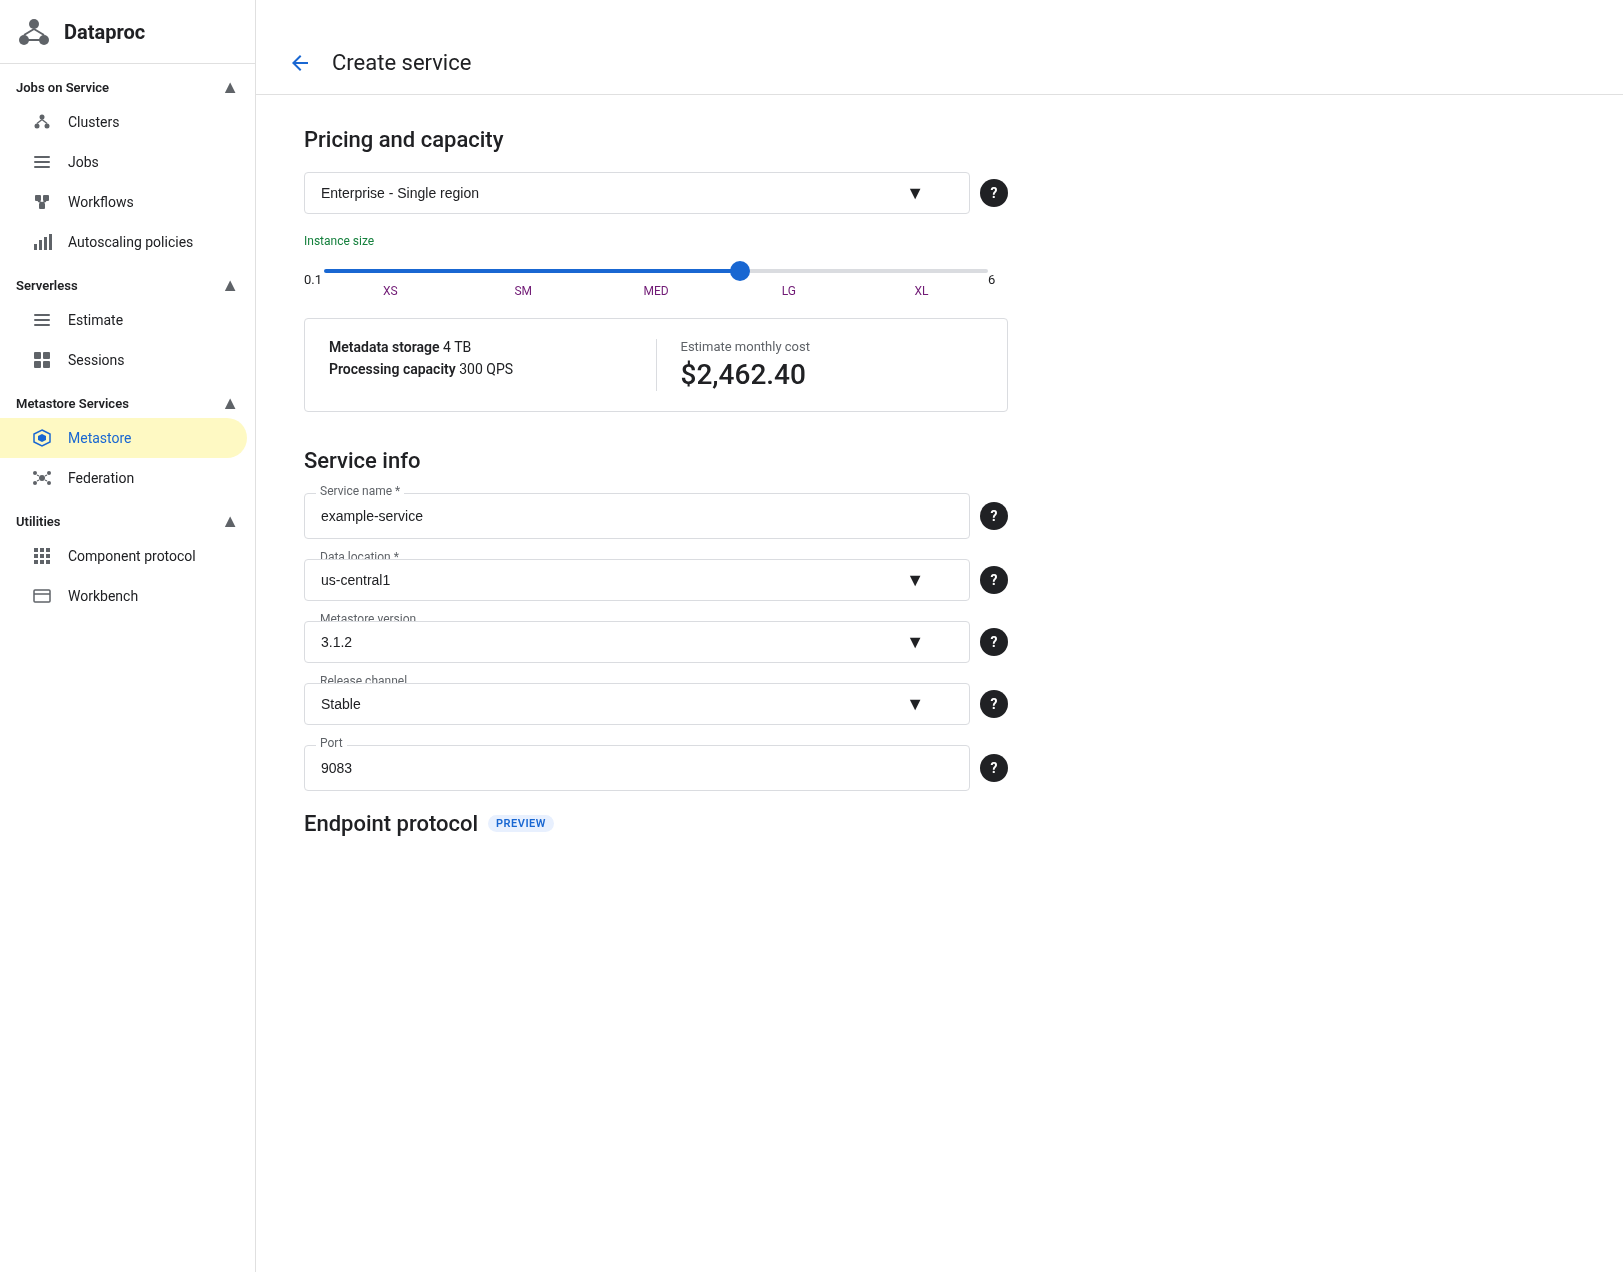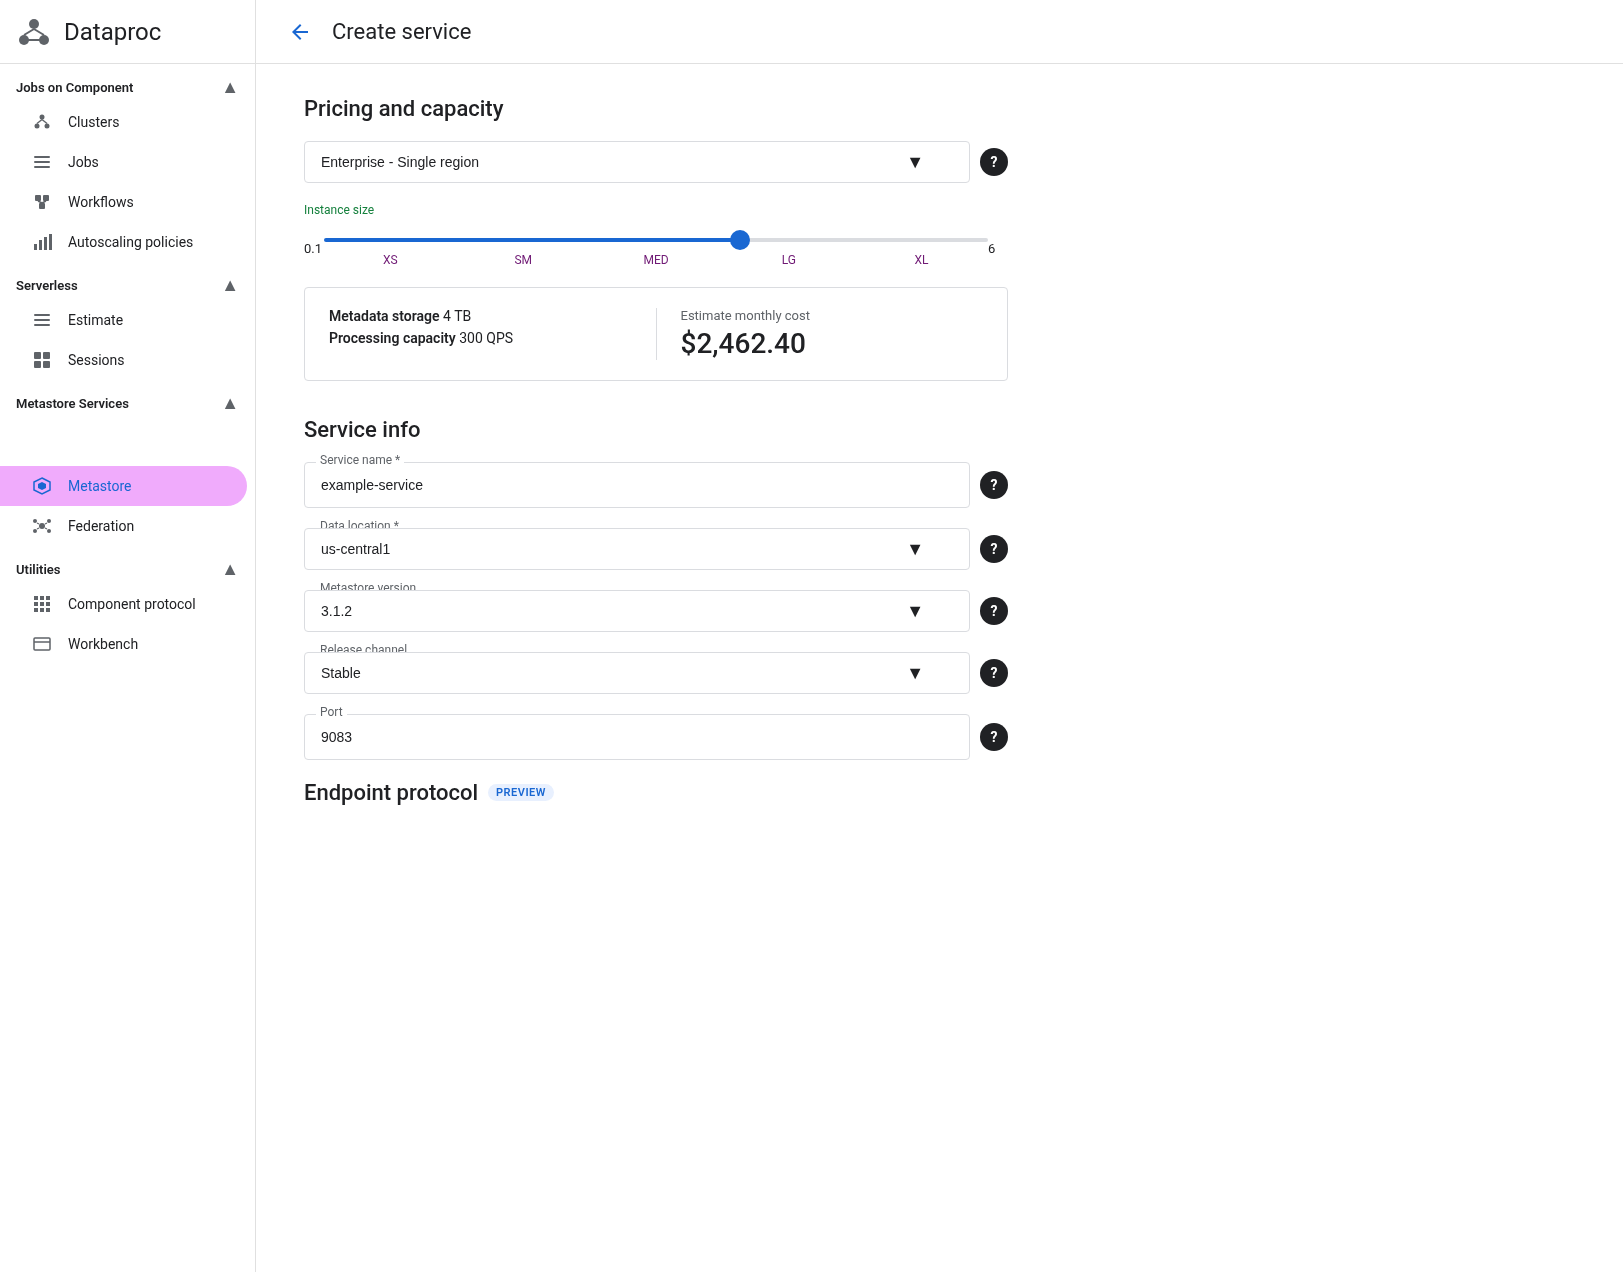--- a/index.html
+++ b/index.html
@@ -22,22 +22,22 @@
       padding: 12px 16px;
       border-bottom: 1px solid #e0e0e0;
       height: 64px;
     }
     .sidebar-logo {
       width: 36px;
       height: 36px;
       margin-right: 12px;
     }
     .sidebar-app-name {
-      font-size: 24px;
-      font-weight: 400;
+      font-size: 20px;
+      font-weight: 700;
       color: #202124;
     }
     .sidebar-section {
       padding: 0;
     }
     .sidebar-section-header {
       display: flex;
       align-items: center;
       justify-content: space-between;
       padding: 12px 16px 4px 16px;
@@ -54,23 +54,22 @@
       display: flex;
       align-items: center;
       padding: 10px 16px 10px 32px;
       cursor: pointer;
       color: #202124;
       font-size: 14px;
       border-radius: 0 24px 24px 0;
       margin-right: 8px;
     }
     .sidebar-item.active {
-      background: #f0abfc;
+      background: #fef9c3;
       color: #1967d2;
-      margin-top: 48px;
     }
     .sidebar-item .item-icon {
       margin-right: 16px;
       width: 20px;
       height: 20px;
       display: flex;
       align-items: center;
       justify-content: center;
       color: #5f6368;
       flex-shrink: 0;
@@ -80,20 +79,21 @@
     }
     .sidebar-item .item-label {
       font-size: 14px;
     }
 
     
     .main {
       flex: 1;
       overflow-y: auto;
       background: #fff;
+      margin-top: 31px;
     }
     .main-header {
       display: flex;
       align-items: center;
       padding: 0 24px;
       height: 64px;
       border-bottom: 1px solid #e0e0e0;
       position: sticky;
       top: 0;
       background: #fff;
@@ -327,21 +327,21 @@
       <circle cx="28" cy="26" r="5" fill="#5f6368"></circle>
       <line x1="18" y1="15" x2="8" y2="21" stroke="#5f6368" stroke-width="2"></line>
       <line x1="18" y1="15" x2="28" y2="21" stroke="#5f6368" stroke-width="2"></line>
       <line x1="8" y1="26" x2="28" y2="26" stroke="#5f6368" stroke-width="2"></line>
     </svg>
     <span class="sidebar-app-name">Dataproc</span>
   </div>
 
   <div class="sidebar-section">
     <div class="sidebar-section-header">
-      <span>Jobs on Component</span>
+      <span>Jobs on Service</span>
       <span class="chevron">▲</span>
     </div>
     <div class="sidebar-item">
       <span class="item-icon">
         <svg width="20" height="20" viewBox="0 0 20 20" fill="none">
             <circle cx="10" cy="5" r="2.5" fill="#5f6368"></circle>
             <circle cx="5" cy="14" r="2.5" fill="#5f6368"></circle>
             <circle cx="15" cy="14" r="2.5" fill="#5f6368"></circle>
             <line x1="10" y1="7.5" x2="5" y2="11.5" stroke="#5f6368" stroke-width="1.5"></line>
             <line x1="10" y1="7.5" x2="15" y2="11.5" stroke="#5f6368" stroke-width="1.5"></line>

